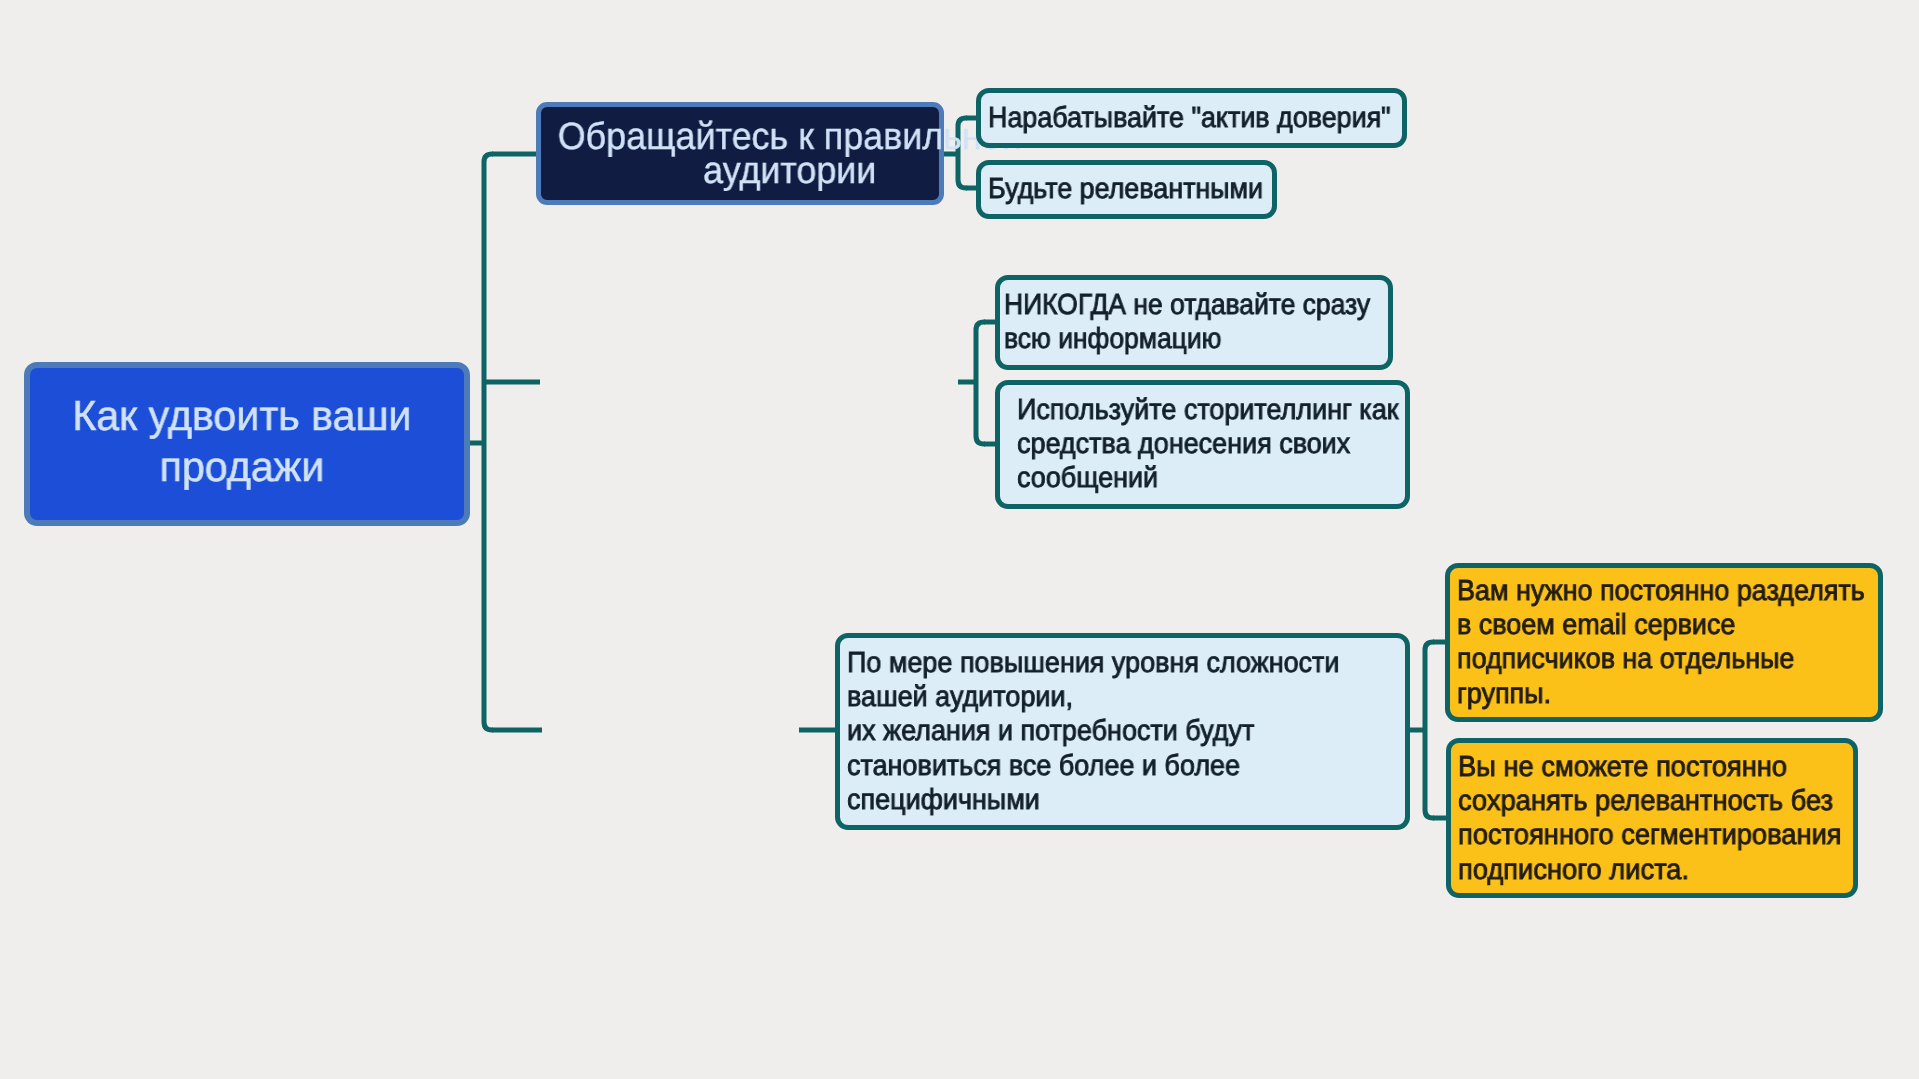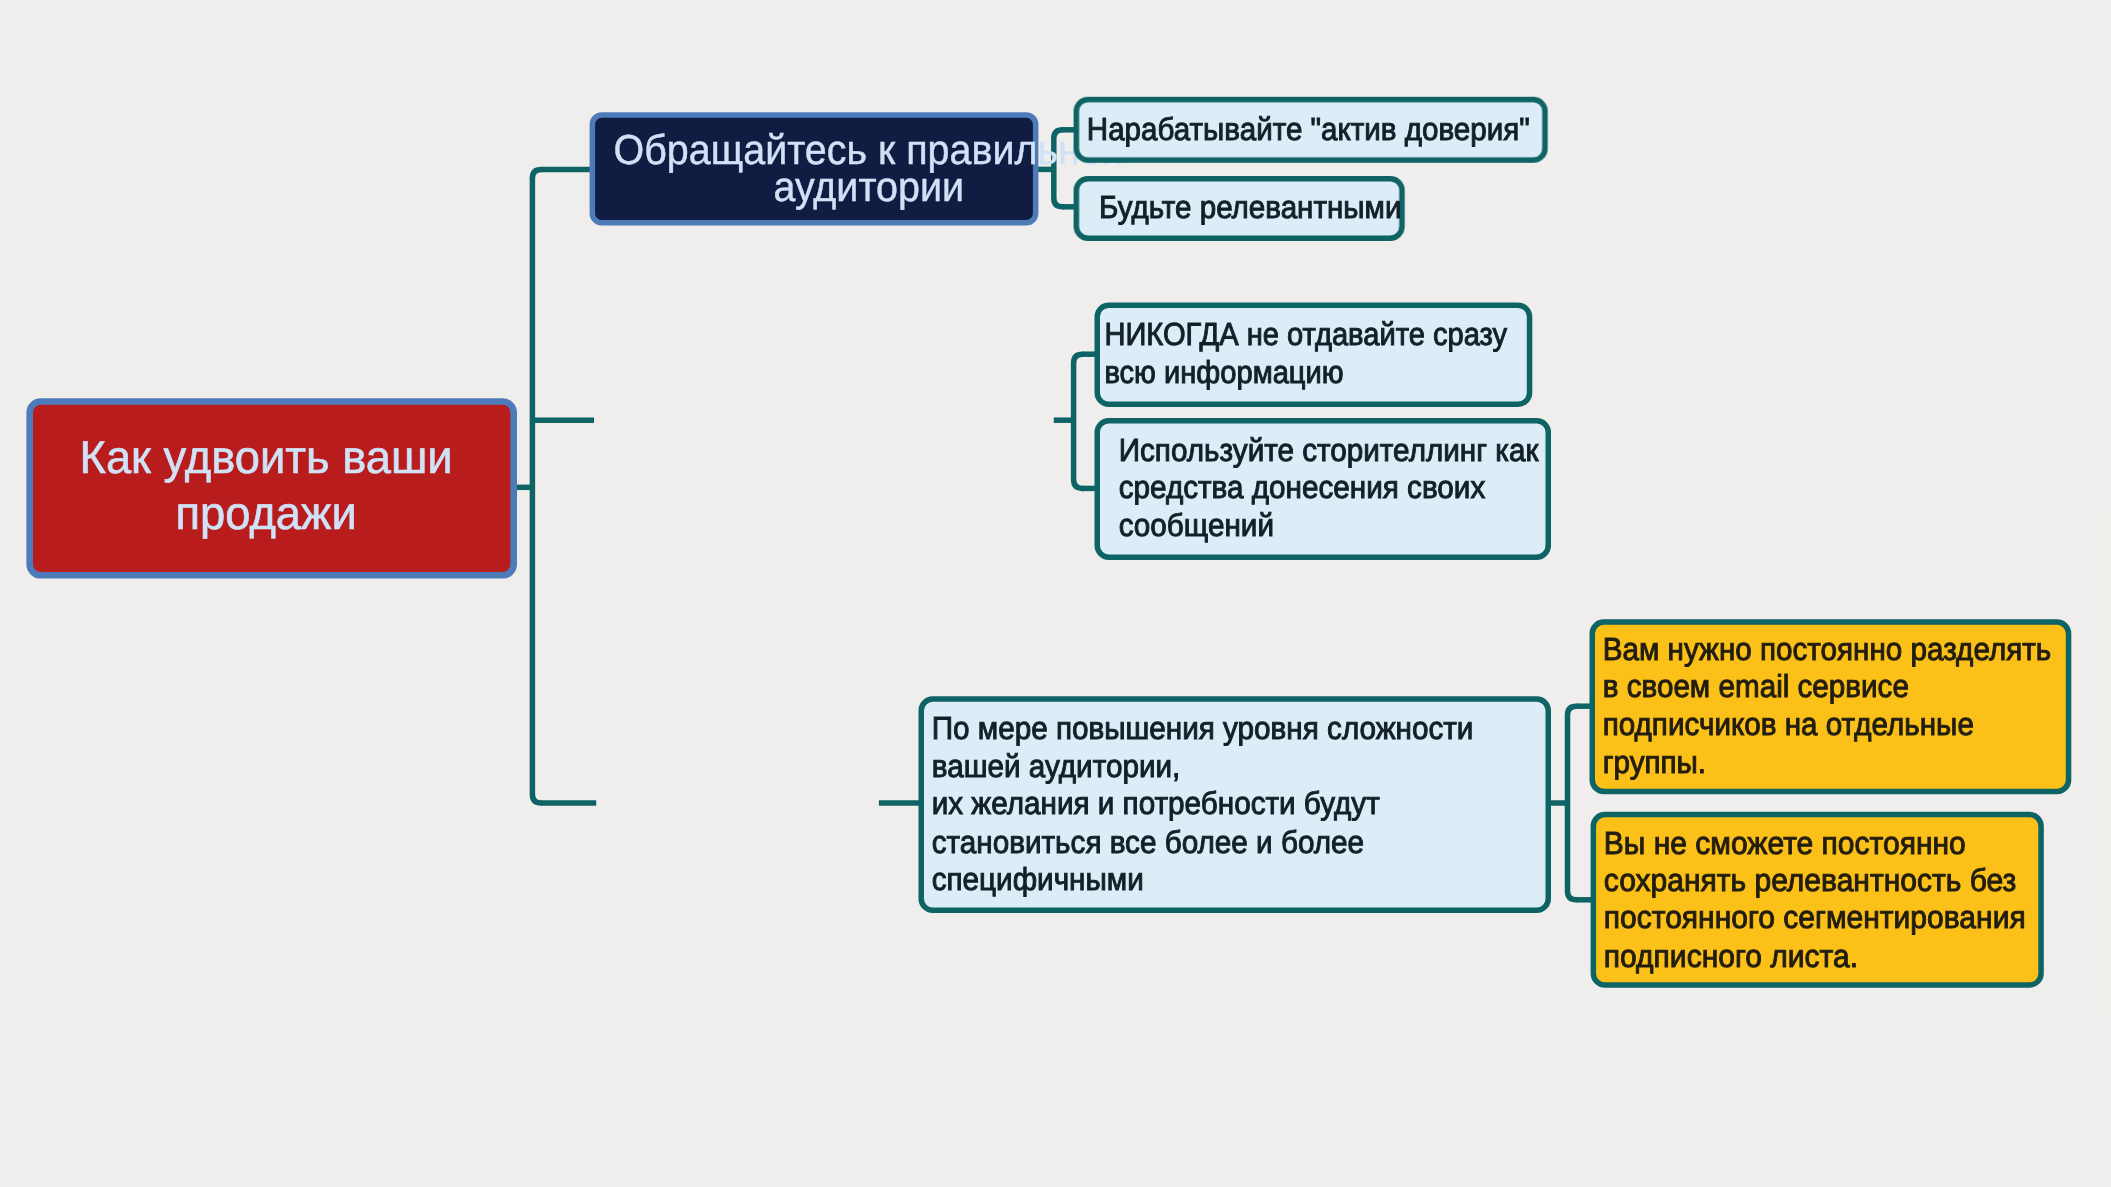--- a/index.html
+++ b/index.html
@@ -13,21 +13,21 @@
         justify-content:flex-start;}
   .node .txt{width:100%;white-space:pre;
              -webkit-font-smoothing:antialiased;will-change:transform;}
   .node .txt .sx{display:inline-block;white-space:pre;
              -webkit-font-smoothing:antialiased;will-change:transform;}
 
   
   .n-dark{background:#111c42;border:5px solid #4d7bb9;border-radius:11px;color:#d0e2f6;}
   .n-dark .txt{text-align:center;font-size:38px;line-height:34px;
                -webkit-text-stroke:0.4px #d0e2f6;}
-  .n-root{background:#b91c1c;border:6px solid #4d7bb9;border-radius:13px;color:#d0e2f6;}
+  .n-root{background:#1d4ed8;border:6px solid #4d7bb9;border-radius:13px;color:#d0e2f6;}
   .n-root .txt{text-align:center;font-size:42px;line-height:51px;
                -webkit-text-stroke:0.55px #d0e2f6;}
 
   
   .n-teal{background:#dcedf8;border:5px solid #0e6365;border-radius:13px;color:#13202a;}
   .n-teal .txt{text-align:left;font-size:29px;line-height:34.2px;font-weight:normal;
                -webkit-text-stroke:0.9px #13202a;}
 
   
   .n-yellow{background:#fbc118;border:5px solid #0e6365;border-radius:13px;color:#221d10;}
@@ -72,21 +72,21 @@
   </div>
 
   <div class="node n-dark" style="left:536px;top:102px;width:408px;height:103px;">
     <div class="txt" style="padding-left:0px;transform:translate(3px,0px);"><span class="sx" style="transform:scaleX(0.944);transform-origin:center center;text-align:center;">Обращайтесь к правильной
 аудитории</span></div>
   </div>
   <div class="node n-teal" style="left:976px;top:88px;width:431px;height:60px;">
     <div class="txt" style="padding-left:7px;transform:translate(0px,0px);"><span class="sx" style="transform:scaleX(0.927);transform-origin:left center;text-align:left;">Нарабатывайте "актив доверия"</span></div>
   </div>
   <div class="node n-teal" style="left:976px;top:160px;width:301px;height:59px;">
-    <div class="txt" style="padding-left:18px;transform:translate(0px,0px);"><span class="sx" style="transform:scaleX(0.927);transform-origin:left center;text-align:left;">Будьте релевантными</span></div>
+    <div class="txt" style="padding-left:7px;transform:translate(0px,0px);"><span class="sx" style="transform:scaleX(0.927);transform-origin:left center;text-align:left;">Будьте релевантными</span></div>
   </div>
 
   <div class="node n-teal" style="left:995px;top:275px;width:398px;height:95px;justify-content:center;">
     <div class="txt" style="padding-left:7px;transform:translate(0px,0px);"><span class="sx" style="transform:scaleX(0.9125);transform-origin:left center;text-align:left;">НИКОГДА не отдавайте сразу
 всю информацию</span></div>
   </div>
   <div class="node n-teal" style="left:995px;top:380px;width:415px;height:129px;">
     <div class="txt" style="padding-left:17px;transform:translate(0px,0px);"><span class="sx" style="transform:scaleX(0.930);transform-origin:left center;text-align:left;">Используйте сторителлинг как
 средства донесения своих
 сообщений</span></div>

